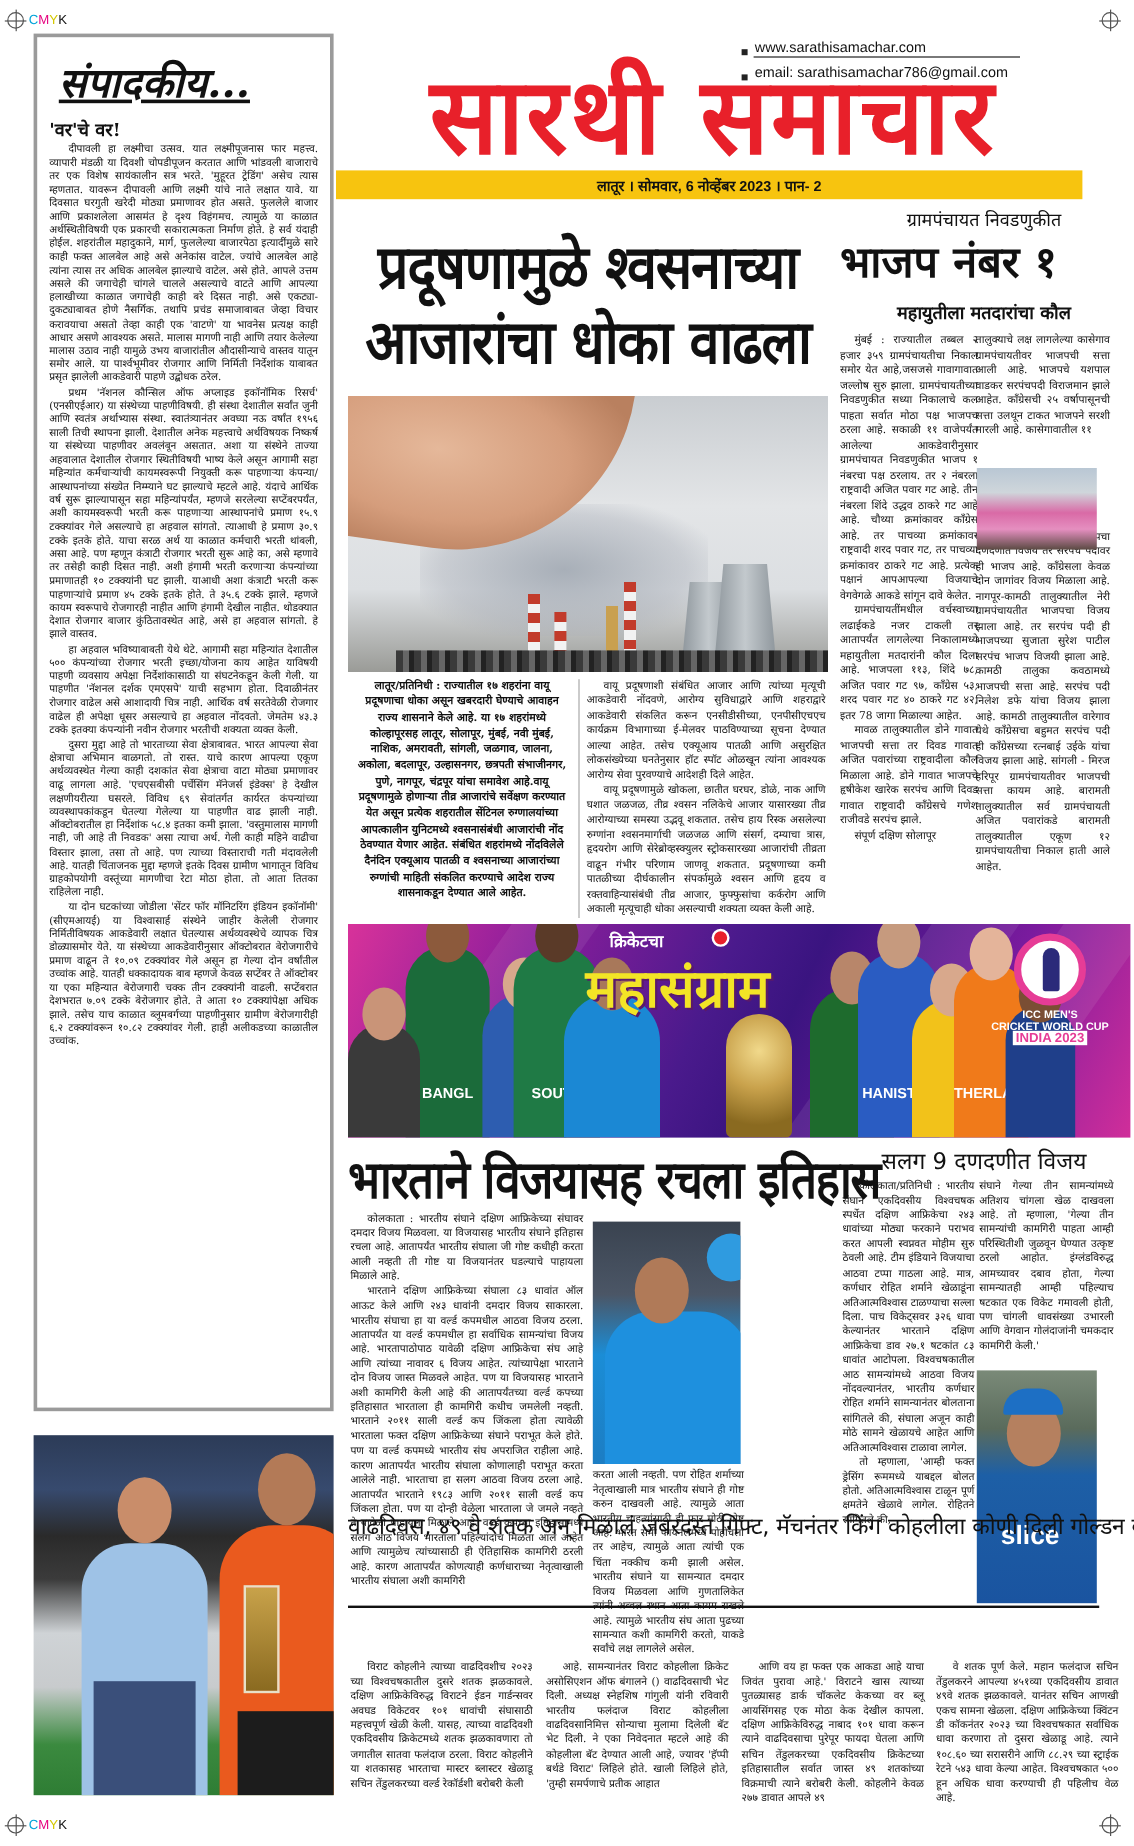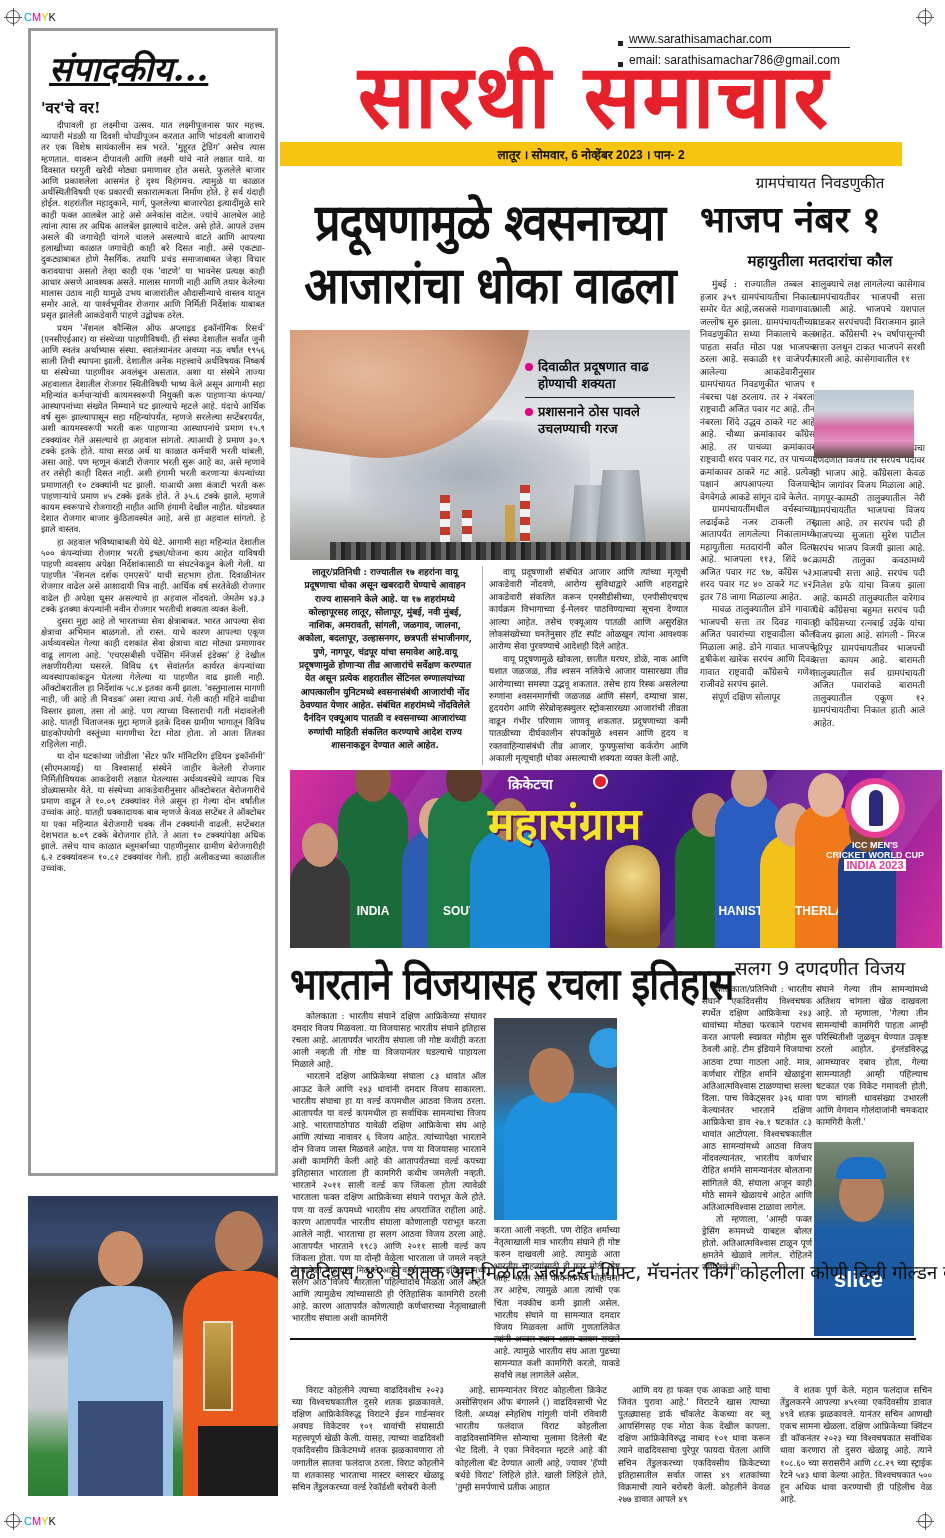--- a/index.html
+++ b/index.html
@@ -157,31 +157,20 @@
 <div class="abs pol-img">
   <div class="smoke"></div>
   <div class="nose"></div>
   <div class="stack" style="left:150px;height:55px"></div>
   <div class="stack" style="left:172px;height:40px"></div>
   <div class="stack" style="left:230px;height:65px"></div>
   <div class="stack" style="left:215px;height:45px;background:#c9a050"></div>
   <div class="tower" style="left:278px"></div>
   <div class="tower" style="left:305px;height:85px;width:52px"></div>
   <div class="rubble"></div>
-  <div class="pol-bullets">
-    <div class="b">
-        <span class="dot"></span>
-        <span>दिवाळीत प्रदूषणात वाढ होण्याची शक्यता</span>
-      </div>
-    <div class="sep"></div>
-    <div class="b">
-        <span class="dot"></span>
-        <span>प्रशासनाने ठोस पावले उचलण्याची गरज</span>
-      </div>
-  </div>
 </div>
 <div class="abs pol-col1">लातूर/प्रतिनिधी : राज्यातील १७ शहरांना वायू प्रदूषणाचा धोका असून खबरदारी घेण्याचे आवाहन राज्य शासनाने केले आहे. या १७ शहरांमध्ये कोल्हापूरसह लातूर, सोलापूर, मुंबई, नवी मुंबई, नाशिक, अमरावती, सांगली, जळगाव, जालना, अकोला, बदलापूर, उल्हासनगर, छत्रपती संभाजीनगर, पुणे, नागपूर, चंद्रपूर यांचा समावेश आहे.वायू प्रदूषणामुळे होणार्‍या तीव्र आजारांचे सर्वेक्षण करण्यात येत असून प्रत्येक शहरातील सेंटिनल रुग्णालयांच्या आपत्कालीन युनिटमध्ये श्वसनासंबंधी आजारांची नोंद ठेवण्यात येणार आहेत. संबंधित शहरांमध्ये नोंदविलेले दैनंदिन एक्यूआय पातळी व श्वसनाच्या आजारांच्या रुग्णांची माहिती संकलित करण्याचे आदेश राज्य शासनाकडून देण्यात आले आहेत.</div>
 <div class="abs pol-col2">
   <p>वायू प्रदूषणाशी संबंधित आजार आणि त्यांच्या मृत्यूची आकडेवारी नोंदवणे, आरोग्य सुविधाद्वारे आणि शहराद्वारे आकडेवारी संकलित करून एनसीडीसीच्या, एनपीसीएचएच कार्यक्रम विभागाच्या ई-मेलवर पाठविण्याच्या सूचना देण्यात आल्या आहेत. तसेच एक्यूआय पातळी आणि असुरक्षित लोकसंख्येच्या घनतेनुसार हॉट स्पॉट ओळखून त्यांना आवश्यक आरोग्य सेवा पुरवण्याचे आदेशही दिले आहेत.</p>
   <p>वायू प्रदूषणामुळे खोकला, छातीत घरघर, डोळे, नाक आणि घशात जळजळ, तीव्र श्वसन नलिकेचे आजार यासारख्या तीव्र आरोग्याच्या समस्या उद्भवू शकतात. तसेच हाय रिस्क असलेल्या रुग्णांना श्वसनमार्गाची जळजळ आणि संसर्ग, दम्याचा त्रास, हृदयरोग आणि सेरेब्रोव्हस्क्युलर स्ट्रोकसारख्या आजारांची तीव्रता वाढून गंभीर परिणाम जाणवू शकतात. प्रदूषणाच्या कमी पातळीच्या दीर्घकालीन संपर्कामुळे श्वसन आणि हृदय व रक्तवाहिन्यासंबंधी तीव्र आजार, फुफ्फुसांचा कर्करोग आणि अकाली मृत्यूचाही धोका असल्याची शक्यता व्यक्त केली आहे.</p>
 </div>
 
 <div class="abs gp-kicker">ग्रामपंचायत निवडणुकीत</div>
 <div class="abs gp-head">भाजप नंबर १</div>
 <div class="abs gp-sub">महायुतीला मतदारांचा कौल</div>
@@ -197,21 +186,21 @@
   <div>पैकी ९ जागांवर भाजपचा दणदणीत विजय तर सरपंच पदावर ही भाजप आहे. काँग्रेसला केवळ दोन जागांवर विजय मिळाला आहे. नागपूर-कामठी तालुक्यातील नेरी ग्रामपंचायतीत भाजपचा विजय झाला आहे. तर सरपंच पदी ही भाजपच्या सुजाता सुरेश पाटील सरपंच भाजप विजयी झाला आहे. कामठी तालुका कवठामध्ये भाजपची सत्ता आहे. सरपंच पदी निलेश डफे यांचा विजय झाला आहे. कामठी तालुक्यातील वारेगाव येथे काँग्रेसचा बहुमत सरपंच पदी ही काँग्रेसच्या रत्नबाई उईके यांचा विजय झाला आहे. सांगली - मिरज हरिपूर ग्रामपंचायतीवर भाजपची सत्ता कायम आहे. बारामती तालुक्यातील सर्व ग्रामपंचायती अजित पवारांकडे बारामती तालुक्यातील एकूण १२ ग्रामपंचायतीचा निकाल हाती आले आहेत.</div>
 </div>
 <div class="abs gp-photo"></div>
 
 <div class="abs banner">
   <div class="stripe" style="left:80px;top:-60px"></div>
   <div class="stripe" style="left:430px;top:-60px"></div>
   <div class="stripe" style="left:540px;top:-60px"></div>
   <div class="player" style="left:48px;width:70px;height:160px;background:#1b6b3a">
       <div class="face" style="background:#8c5a3c"></div>
-      <div class="jersey-text">INDIA</div>
+      <div class="jersey-text">BANGL</div>
     </div>
   <div class="player" style="left:0;width:60px;height:95px;background:#3a3a3a">
       <div class="face" style="background:#c99478"></div>
     </div>
   <div class="player" style="left:112px;width:70px;height:120px;background:#2d5db0">
       <div class="face" style="background:#d8a88c"></div>
     </div>
   <div class="player" style="left:138px;width:72px;height:160px;background:#1f7a45">
       <div class="face" style="background:#5a3a28"></div>
       <div class="jersey-text">SOUTH</div>

